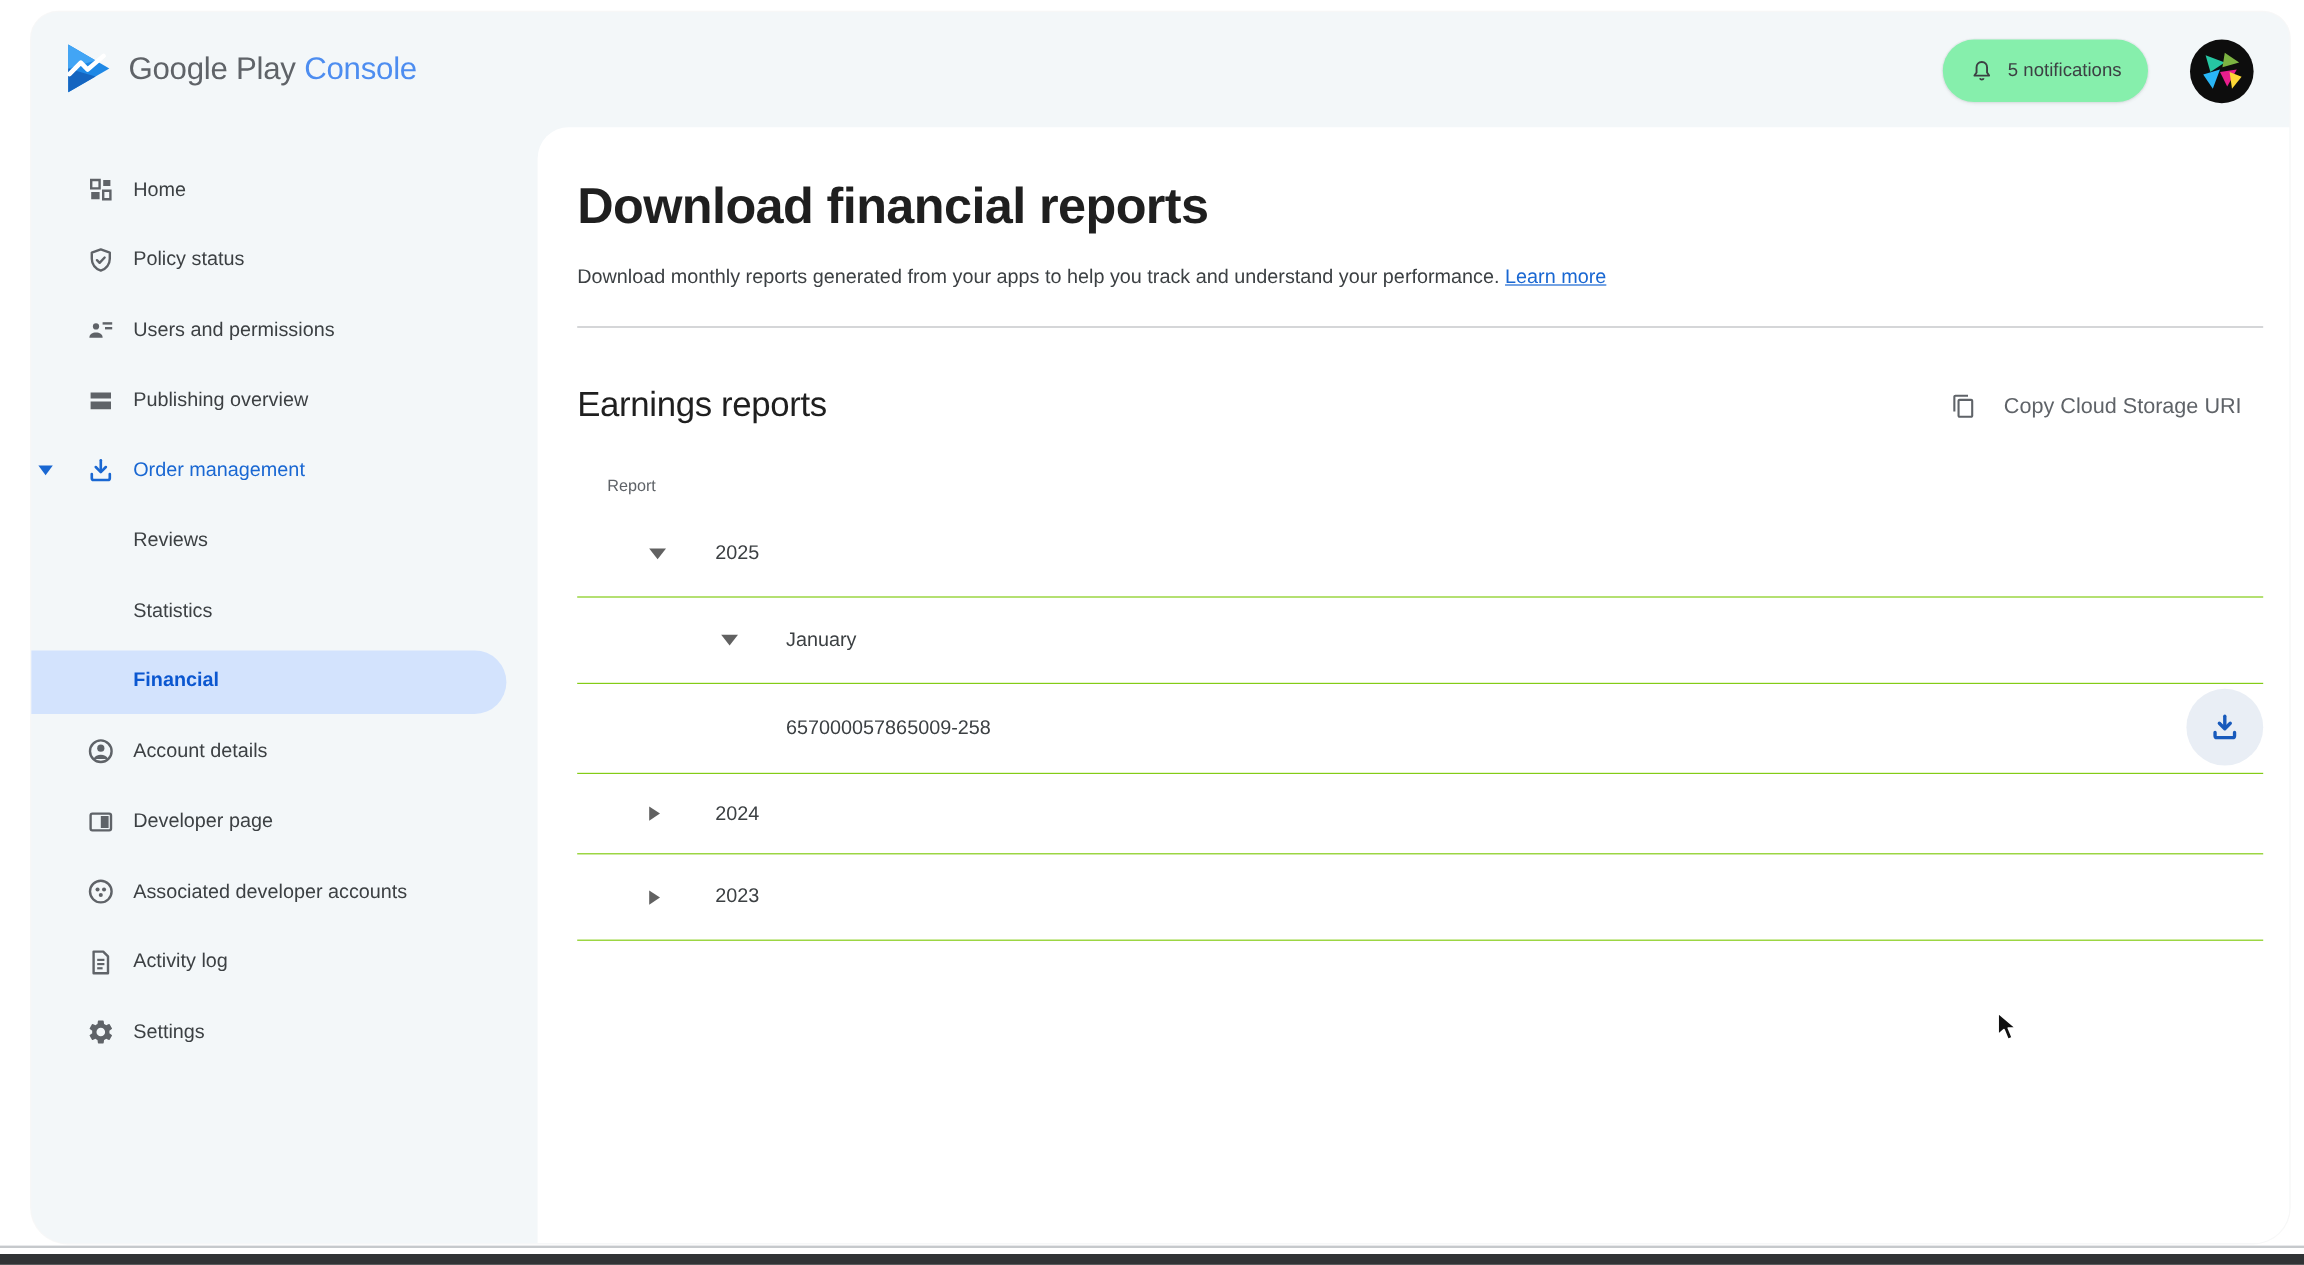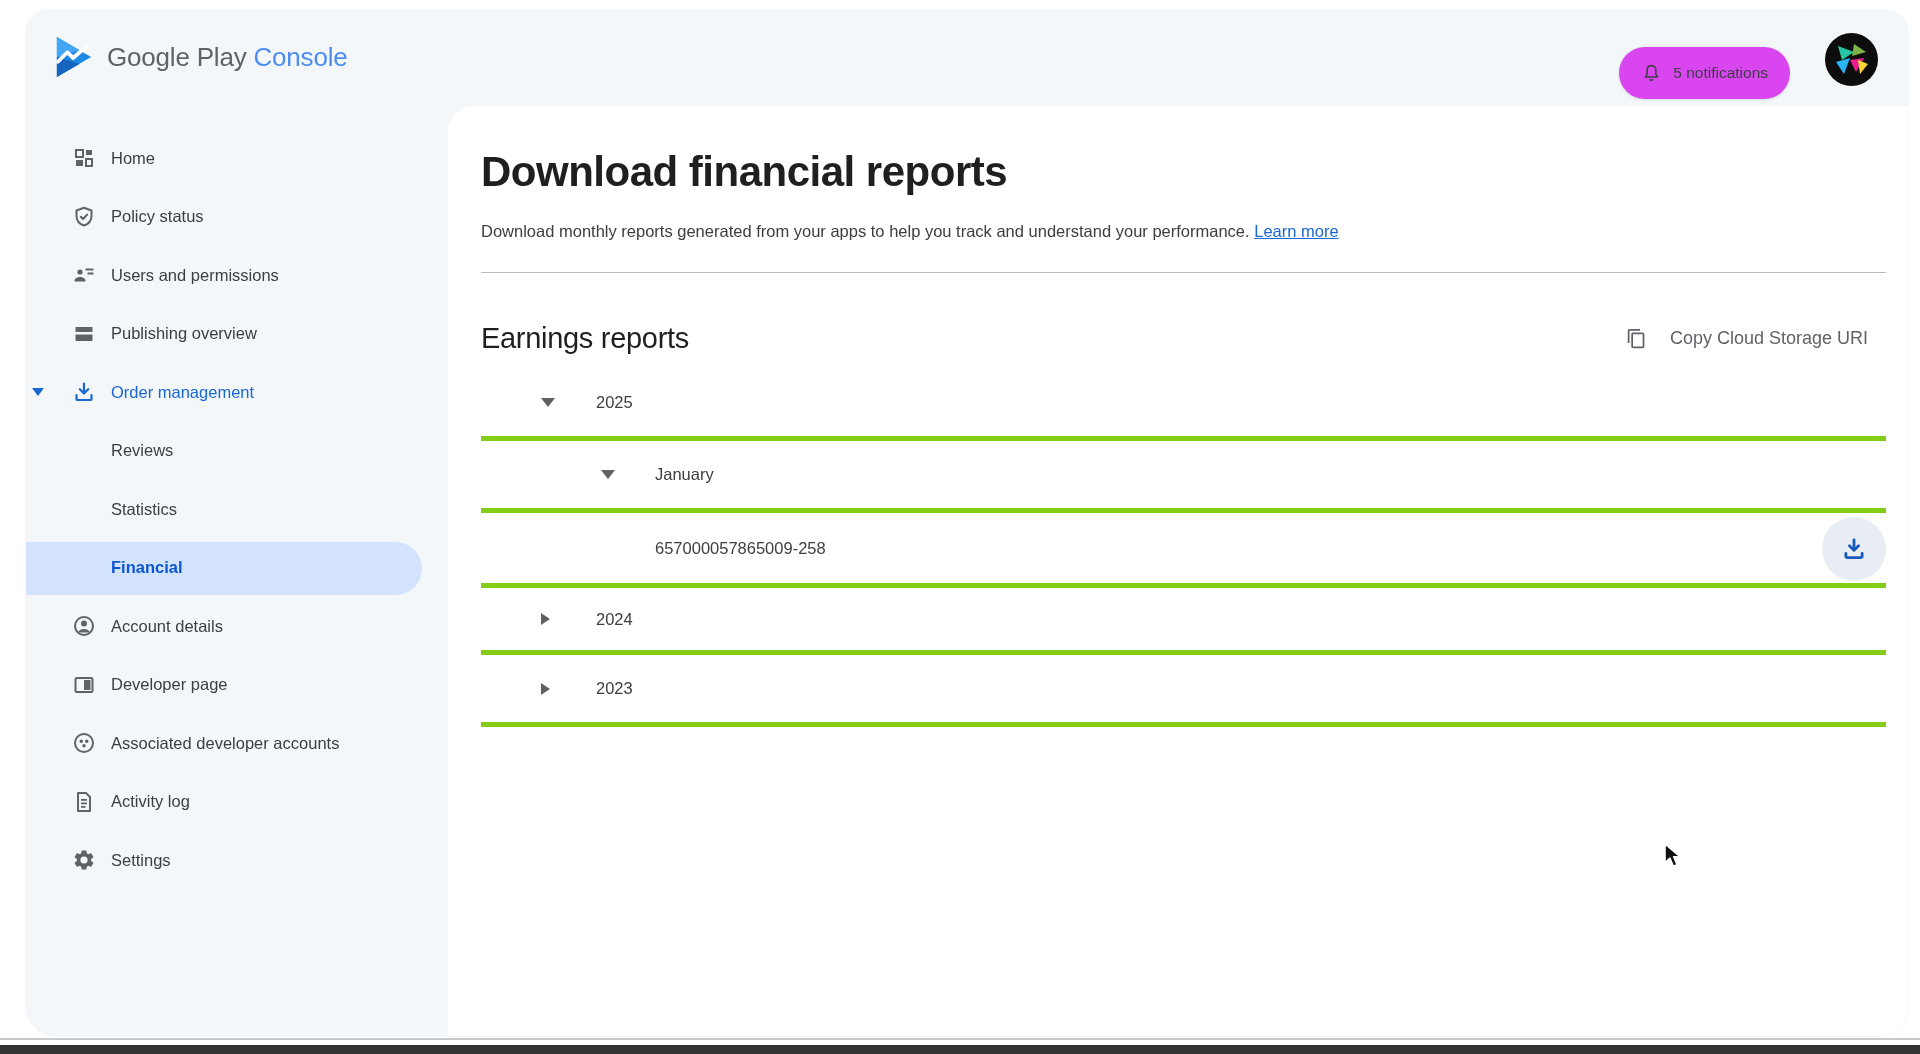--- a/index.html
+++ b/index.html
@@ -12,22 +12,22 @@
     box-shadow:0 0 0 1px rgba(0,0,0,0.03); }
 
   
   .topbar { position:absolute; left:0; top:0; right:0; height:96px; }
   .logo { position:absolute; left:29px; top:26px; display:flex; align-items:center; gap:14px; }
   .logo-glyph { width:38px; height:42px; display:block; }
   .logo-text { font-size:26px; letter-spacing:-0.2px; }
   .logo-text .gray { color:#5f6368;margin-top:24px; }
   .logo-text .blue { color:#4d8df0; }
 
-  .notif-pill { position:absolute; right:118px; top:37px; height:52px; padding:0 22px;
-    background:#d946ef; border-radius:26px; display:flex; align-items:center; gap:11px;
+  .notif-pill { position:absolute; right:118px; top:23px; height:52px; padding:0 22px;
+    background:#86efac; border-radius:26px; display:flex; align-items:center; gap:11px;
     box-shadow:0 1px 3px rgba(60,64,67,0.12), 0 0 0 1px rgba(60,64,67,0.04); cursor:pointer; }
   .notif-pill svg { width:21px; height:21px; }
   .notif-label { font-size:15.5px; color:#3c4043; }
 
   .avatar { position:absolute; right:30px; top:23px; width:53px; height:53px; border-radius:50%;
     background:#0d0d0d; overflow:hidden; display:flex; align-items:center; justify-content:center;
     cursor:pointer; }
   .avatar svg { width:40px; height:40px; }
 
   
@@ -61,21 +61,21 @@
     padding-right:18px; }
   .section-title { font-size:29px; font-weight:500; color:#1f1f1f; letter-spacing:-0.3px; }
   .copy-uri { display:flex; align-items:center; gap:23px; color:#5f6368; font-size:18px;
     cursor:pointer; }
   .copy-uri svg { width:21px; height:21px; }
 
   .col-header { margin-top:42px; padding-left:25px; font-size:13.5px; color:#5f6368; }
 
   .report-table { margin-top:14px; }
   .r-row { position:relative; height:72px; display:flex; align-items:center;
-    border-bottom:5px solid #84cc16; cursor:pointer; }
+    border-bottom:1px solid #84cc16; cursor:pointer; }
   .tri { width:0; height:0; display:inline-block; }
   .tri.open { border-left:7px solid transparent; border-right:7px solid transparent;
     border-top:9px solid #616161; }
   .tri.closed { border-top:6.5px solid transparent; border-bottom:6.5px solid transparent;
     border-left:9px solid #616161; }
   .r-caret-1 { position:absolute; left:60px; }
   .r-caret-2 { position:absolute; left:120px; }
   .r-label-1 { position:absolute; left:115px; font-size:16.5px; color:#3c4043; }
   .r-label-2 { position:absolute; left:174px; font-size:16.5px; color:#3c4043; }
   .dl-btn { position:absolute; right:0; top:4px; width:64px; height:64px; border-radius:50%;
@@ -265,20 +265,21 @@
       <div class="section-head">
         <h2 class="section-title">Earnings reports</h2>
         <div class="copy-uri">
           <svg viewBox="0 0 24 24" fill="#5f6368">
               <path d="M16 1H4c-1.1 0-2 .9-2 2v14h2V3h12V1zm3 4H8c-1.1 0-2 .9-2 2v14c0 1.1.9 2 2 2h11c1.1 0 2-.9 2-2V7c0-1.1-.9-2-2-2zm0 16H8V7h11v14z"></path>
             </svg>
           <span>Copy Cloud Storage URI</span>
         </div>
       </div>
 
+      <div class="col-header">Report</div>
 
       <div class="report-table">
 
         <div class="r-row">
           <span class="r-caret-1 tri open"></span>
           <span class="r-label-1">2025</span>
         </div>
 
         <div class="r-row">
           <span class="r-caret-2 tri open"></span>

